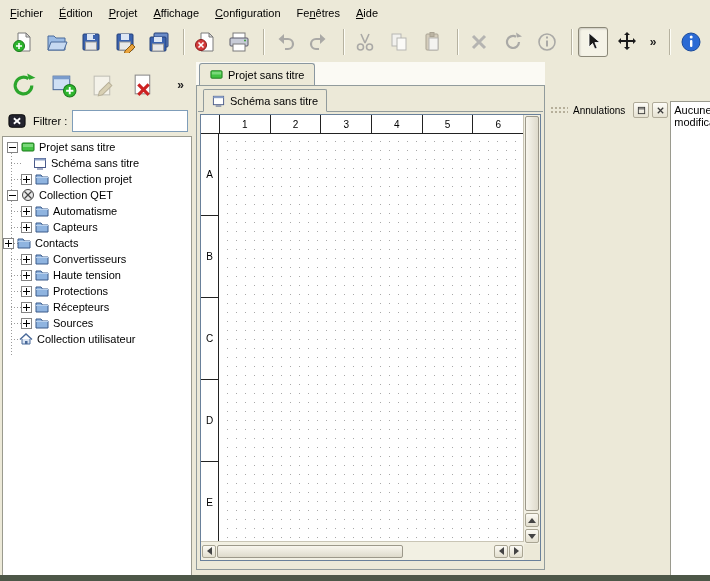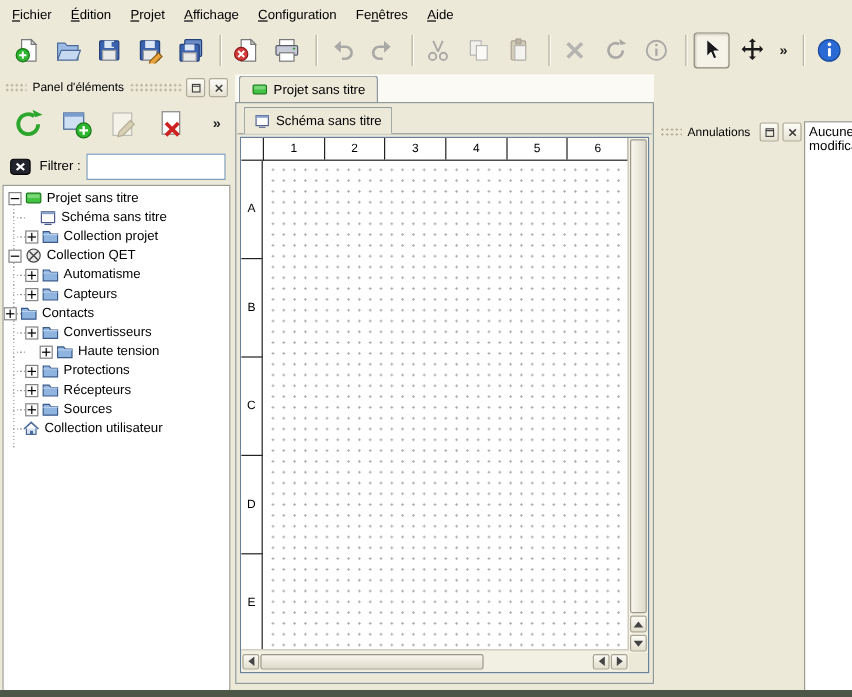--- a/index.html
+++ b/index.html
@@ -246,36 +246,20 @@
       <div class="tb-btn">
         <svg viewBox="0 0 22 22">
           <circle cx="11" cy="11" r="9" fill="#2a6ad4" stroke="#1a4a9a"></circle>
           <rect x="10" y="9" width="2.4" height="7" rx="1" fill="#fff"></rect>
           <circle cx="11.2" cy="6" r="1.5" fill="#fff"></circle>
         </svg>
       </div>
     </div>
 
   <div class="left-dock">
-    <div class="dock-title">
-      <span class="grip"></span>
-      <span class="dock-title-text">Panel d'éléments</span>
-      <span class="grip grow"></span>
-      <span class="dock-btn">
-          <svg viewBox="0 0 10 10">
-            <rect x="1.5" y="1.5" width="7" height="7" fill="none" stroke="#3a3a3a"></rect>
-            <path d="M1.5 3.2h7" stroke="#3a3a3a"></path>
-          </svg>
-        </span>
-      <span class="dock-btn">
-          <svg viewBox="0 0 10 10">
-            <path d="M2 2l6 6M8 2L2 8" stroke="#3a3a3a" stroke-width="1.4"></path>
-          </svg>
-        </span>
-    </div>
     <div class="dock-toolbar" id="elements-toolbar">
         <div class="dt-btn">
           <svg viewBox="0 0 26 26">
             <path d="M21 13a8 8 0 1 1-3.2-6.4" fill="none" stroke="#2ca62c" stroke-width="3"></path>
             <path d="M16.5 1.5l2 6 6-2z" fill="#2ca62c"></path>
           </svg>
         </div>
         <div class="dt-btn">
           <svg viewBox="0 0 26 26">
             <rect x="3" y="4" width="16" height="13" fill="#cfe0f4" stroke="#4a6a9a"></rect>
@@ -368,21 +352,21 @@
           <span class="tree-label">Contacts</span>
         </div>
         <div class="tree-row d1" style="padding-left: 18px;">
           <span class="expander plus"></span>
           <span class="tree-icon"><svg viewBox="0 0 14 14">
               <path d="M1 3h5l1.5 2H13v7H1z" fill="#8fb4e0" stroke="#3a5a8a"></path>
               <path d="M1 5.5h12" stroke="#b8d0ec"></path>
             </svg></span>
           <span class="tree-label">Convertisseurs</span>
         </div>
-        <div class="tree-row d1" style="padding-left: 30px;">
+        <div class="tree-row d1" style="padding-left: 18px;">
           <span class="expander plus"></span>
           <span class="tree-icon"><svg viewBox="0 0 14 14">
               <path d="M1 3h5l1.5 2H13v7H1z" fill="#8fb4e0" stroke="#3a5a8a"></path>
               <path d="M1 5.5h12" stroke="#b8d0ec"></path>
             </svg></span>
           <span class="tree-label">Haute tension</span>
         </div>
         <div class="tree-row d1" style="padding-left: 18px;">
           <span class="expander plus"></span>
           <span class="tree-icon"><svg viewBox="0 0 14 14">

